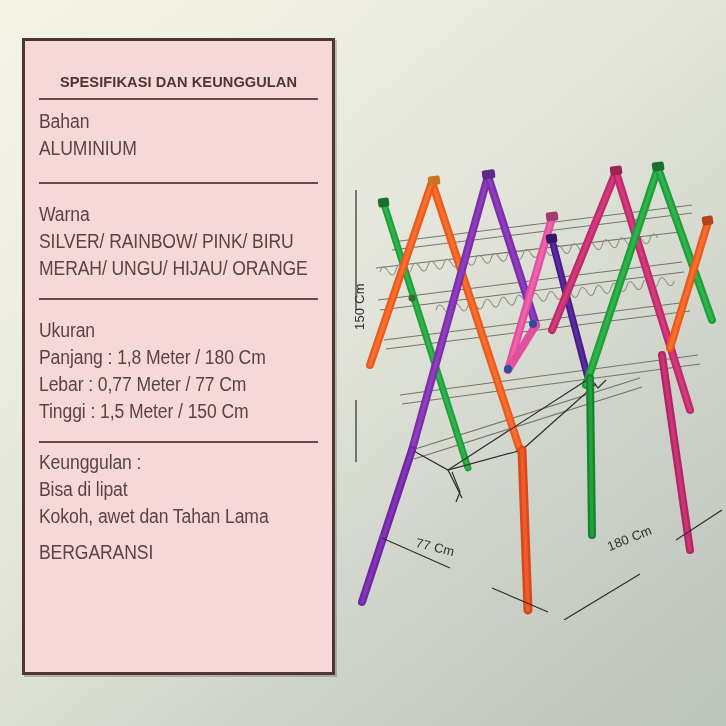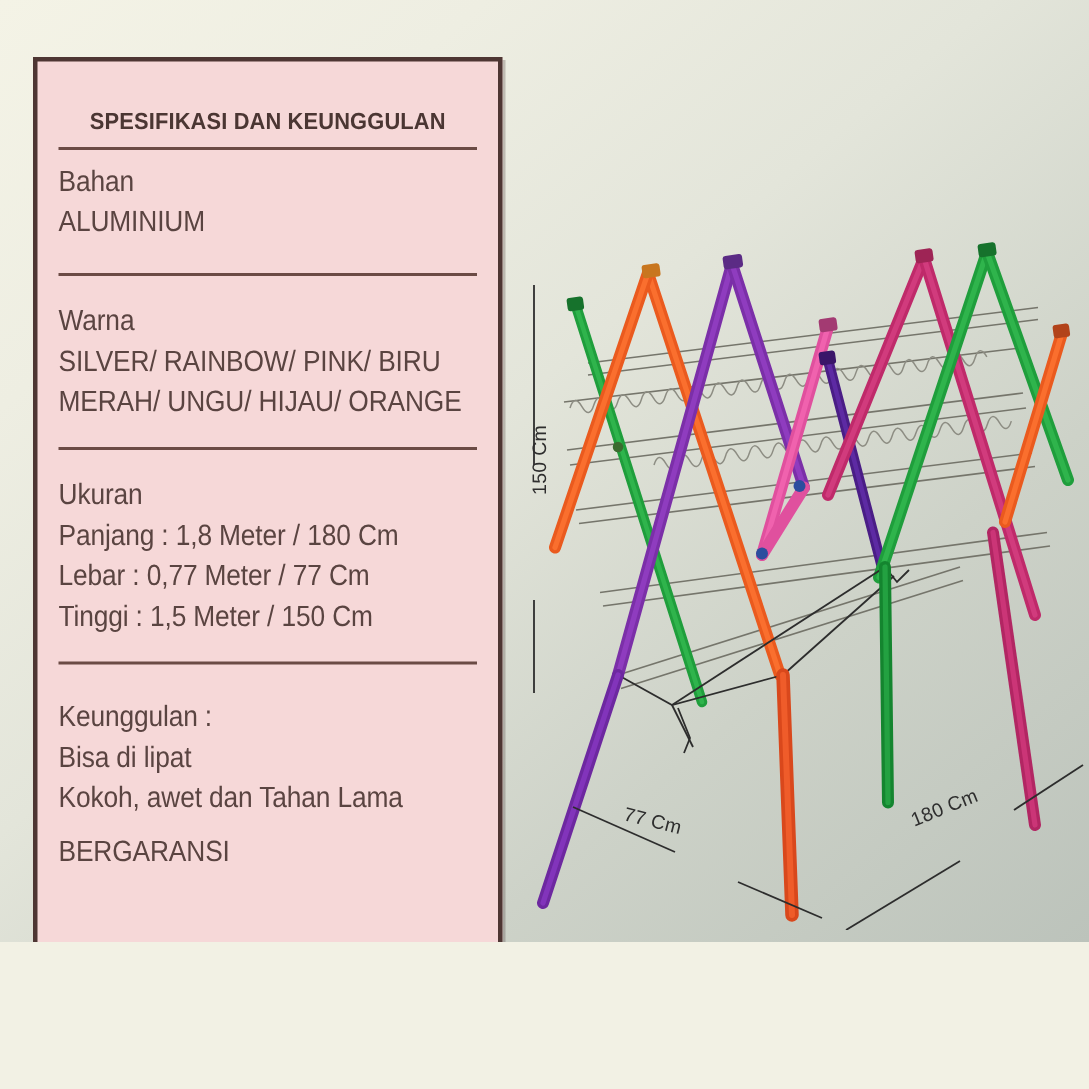--- a/index.html
+++ b/index.html
@@ -10,21 +10,21 @@
   body {
     width: 726px;
     height: 726px;
     overflow: hidden;
     font-family: "Liberation Sans", sans-serif;
     background: #f2f1e4;
   }
   #stage {
     position: relative;
     width: 726px;
-    height: 628px;
+    height: 726px;
     background:
       linear-gradient(140deg,
         #f4f3e6 0%,
         #eeeee2 22%,
         #e3e5da 45%,
         #cdd2c8 72%,
         #bcc3bb 100%);
     overflow: hidden;
   }
 
@@ -76,21 +76,21 @@
     transform-origin: left center;
     white-space: nowrap;
     letter-spacing: -0.1px;
   }
   .line.caps {
     font-size: 19.5px;
   }
   .sec-bahan { padding-top: 8px; padding-bottom: 20px; }
   .sec-warna { padding-top: 17px; }
   .sec-ukuran { padding-top: 17px; padding-bottom: 16px; }
-  .sec-keunggulan { padding-top: 22px; }
+  .sec-keunggulan { padding-top: 6px; }
   .gap-top { margin-top: 9px; }
 
   
   #illustration {
     position: absolute;
     left: 340px;
     top: 150px;
     width: 386px;
     height: 470px;
   }

